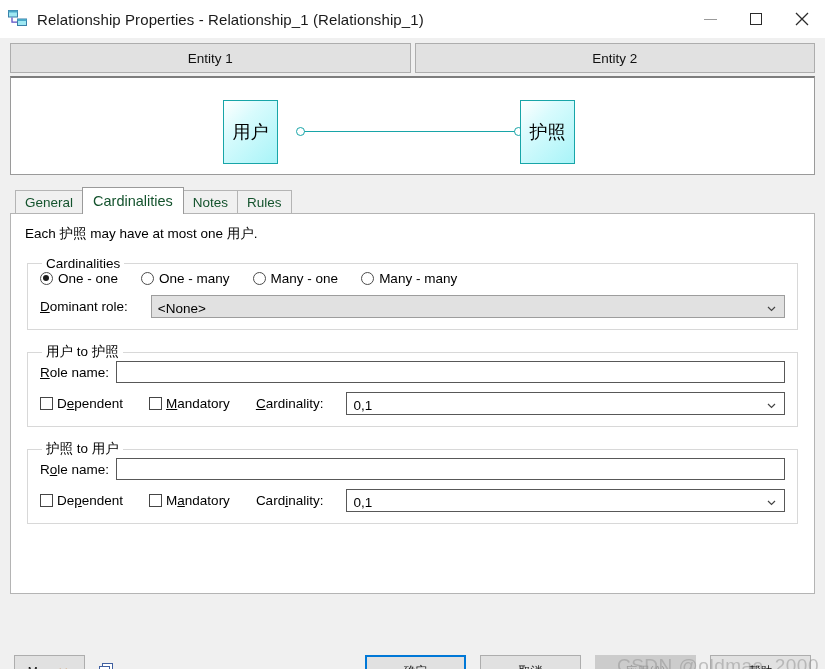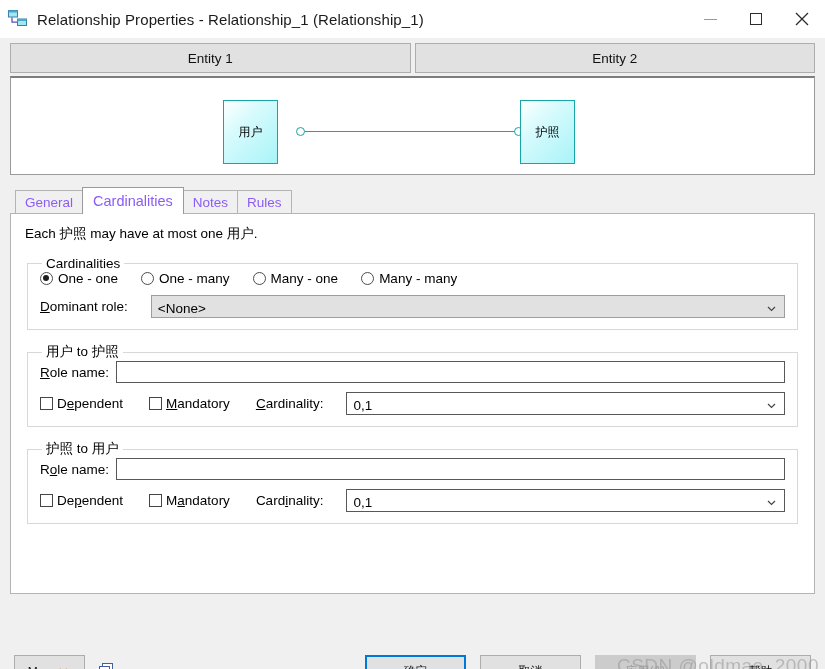--- a/index.html
+++ b/index.html
@@ -77,21 +77,21 @@
     position: relative;
     overflow: hidden;
   }
   .ent-box {
     position: absolute;
     top: 22px;
     width: 55px; height: 64px;
     border: 1.3px solid #18a5a8;
     background: linear-gradient(135deg, #ffffff 0%, #d8fbfd 35%, #a8f4f8 100%);
     display: flex; align-items: center; justify-content: center;
-    font-size: 12px;
+    font-size: 18px;
     color: #000;
   }
   #ent-left  { left: 212px; }
   #ent-right { left: 509px; }
   .conn-line {
     position: absolute;
     top: 53px; left: 290px; width: 224px; height: 1.3px;
     background: #18a5a8;
   }
   .conn-dot {
@@ -116,21 +116,21 @@
     z-index: 2;
   }
   .tab {
     height: 23px;
     padding: 0 9px;
     background: #f0f0f0;
     border: 1px solid #b4b4b4;
     border-bottom: none;
     display: flex; align-items: center;
     font-size: 13.5px;
-    color: #8b5cf6;
+    color: #14532d;
     margin-right: -1px;
   }
   .tab.active {
     background: #ffffff;
     height: 27px;
     border-color: #9a9a9a;
     font-size: 14.5px;
     padding: 0 10px;
     margin-bottom: -1px;
     position: relative;

